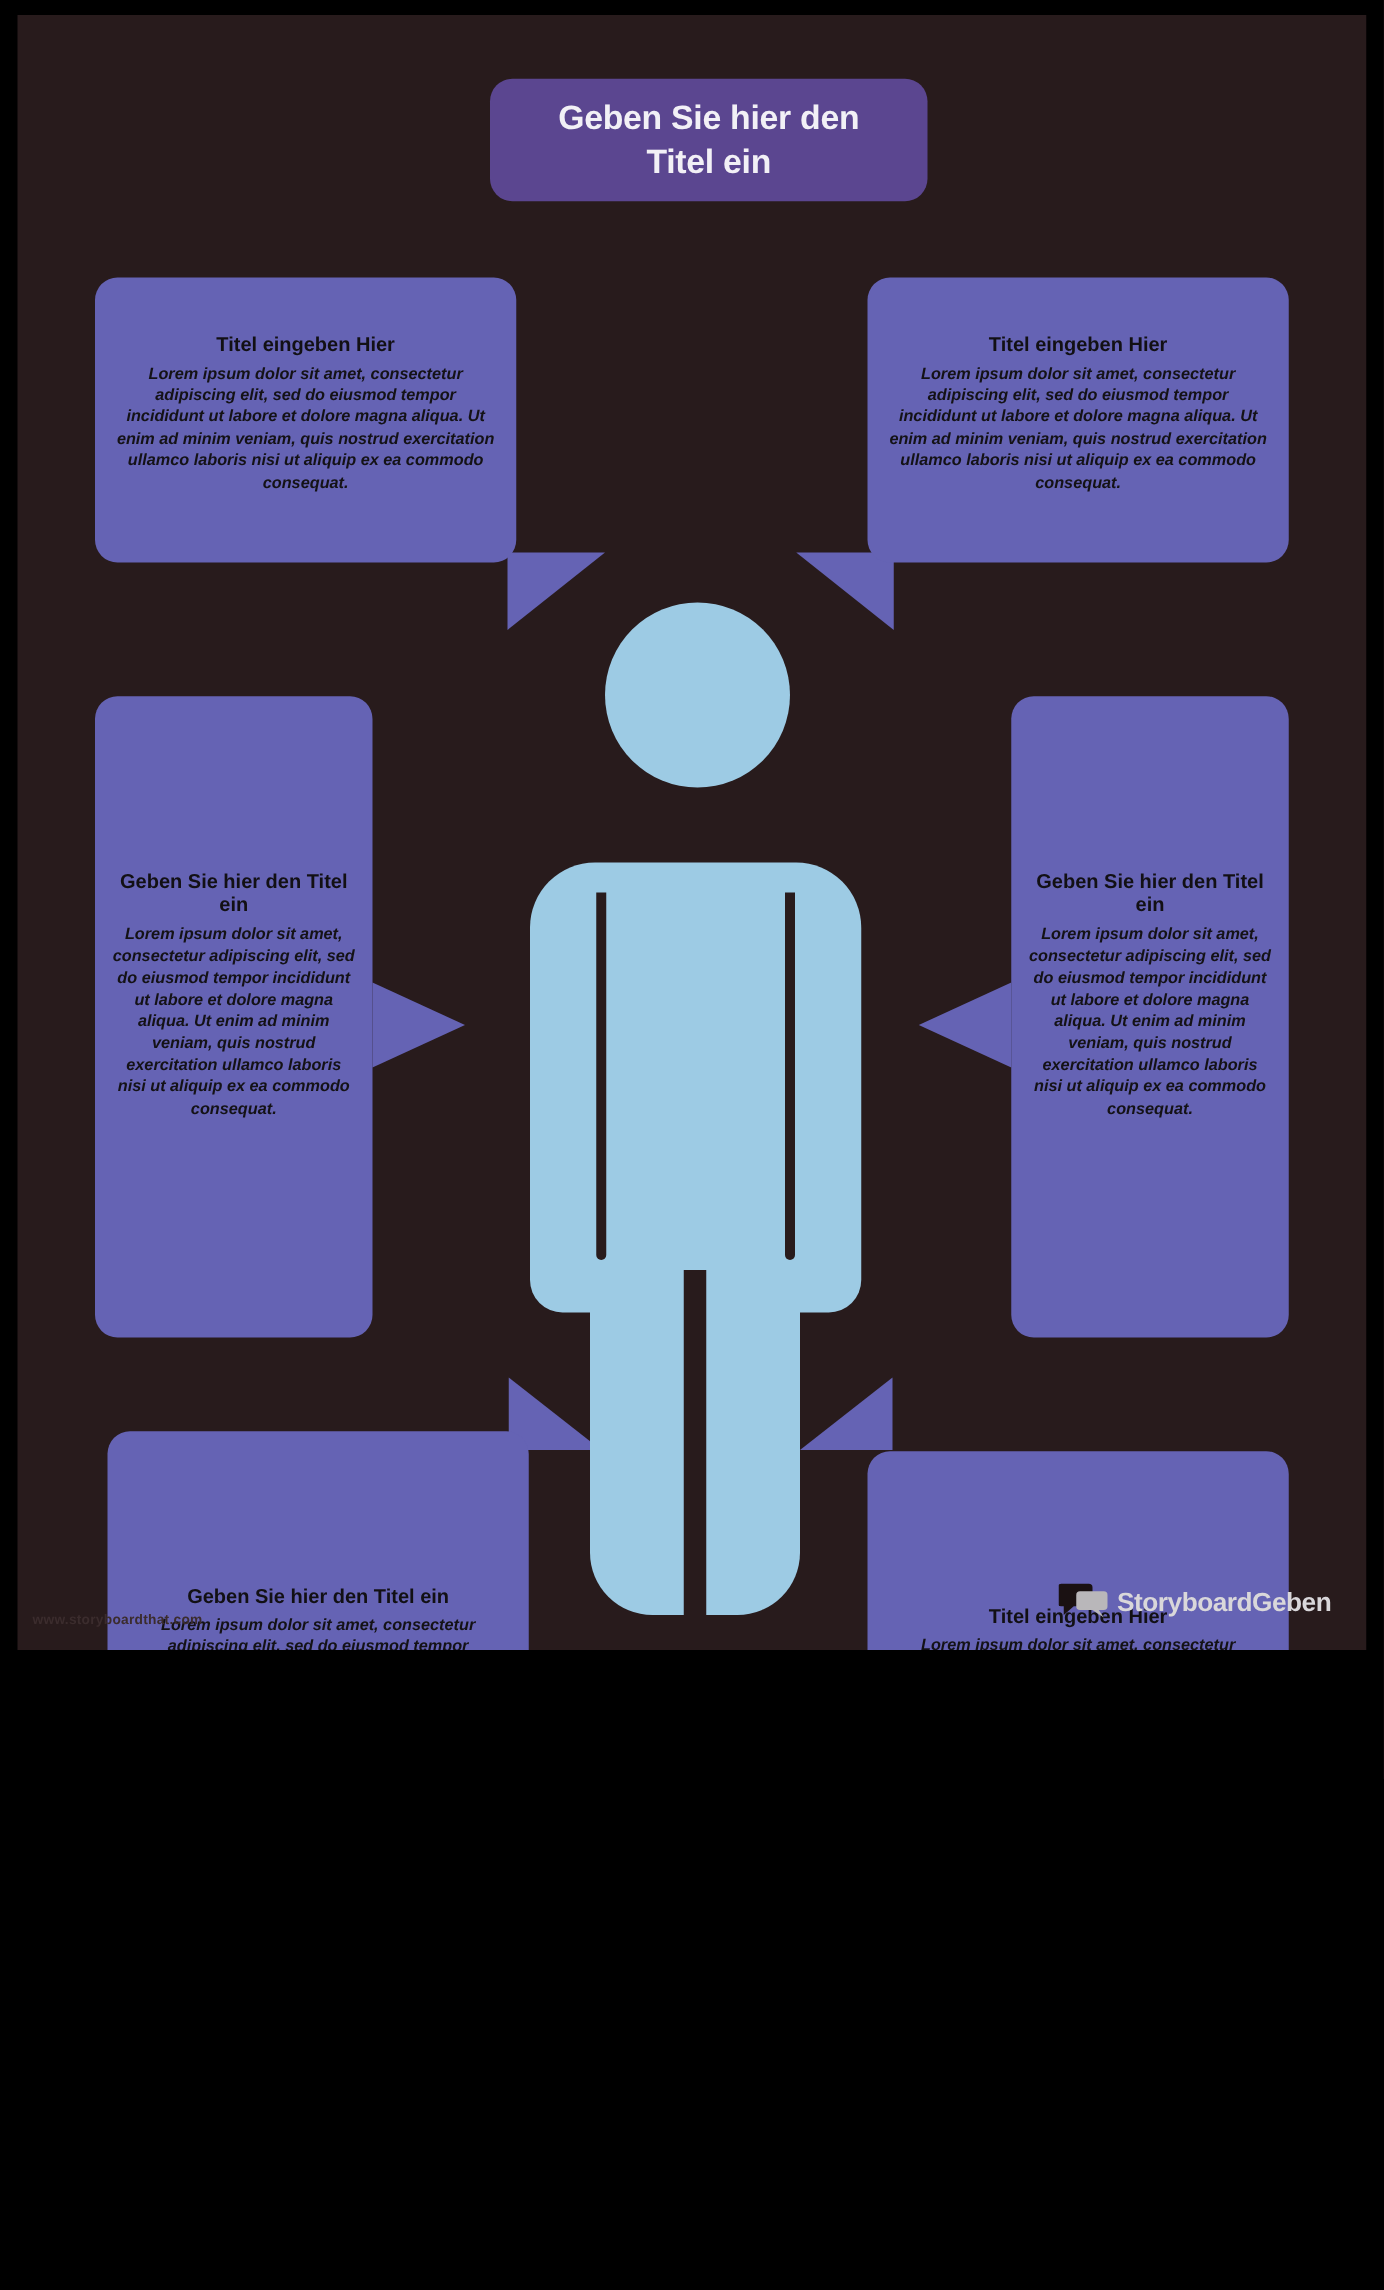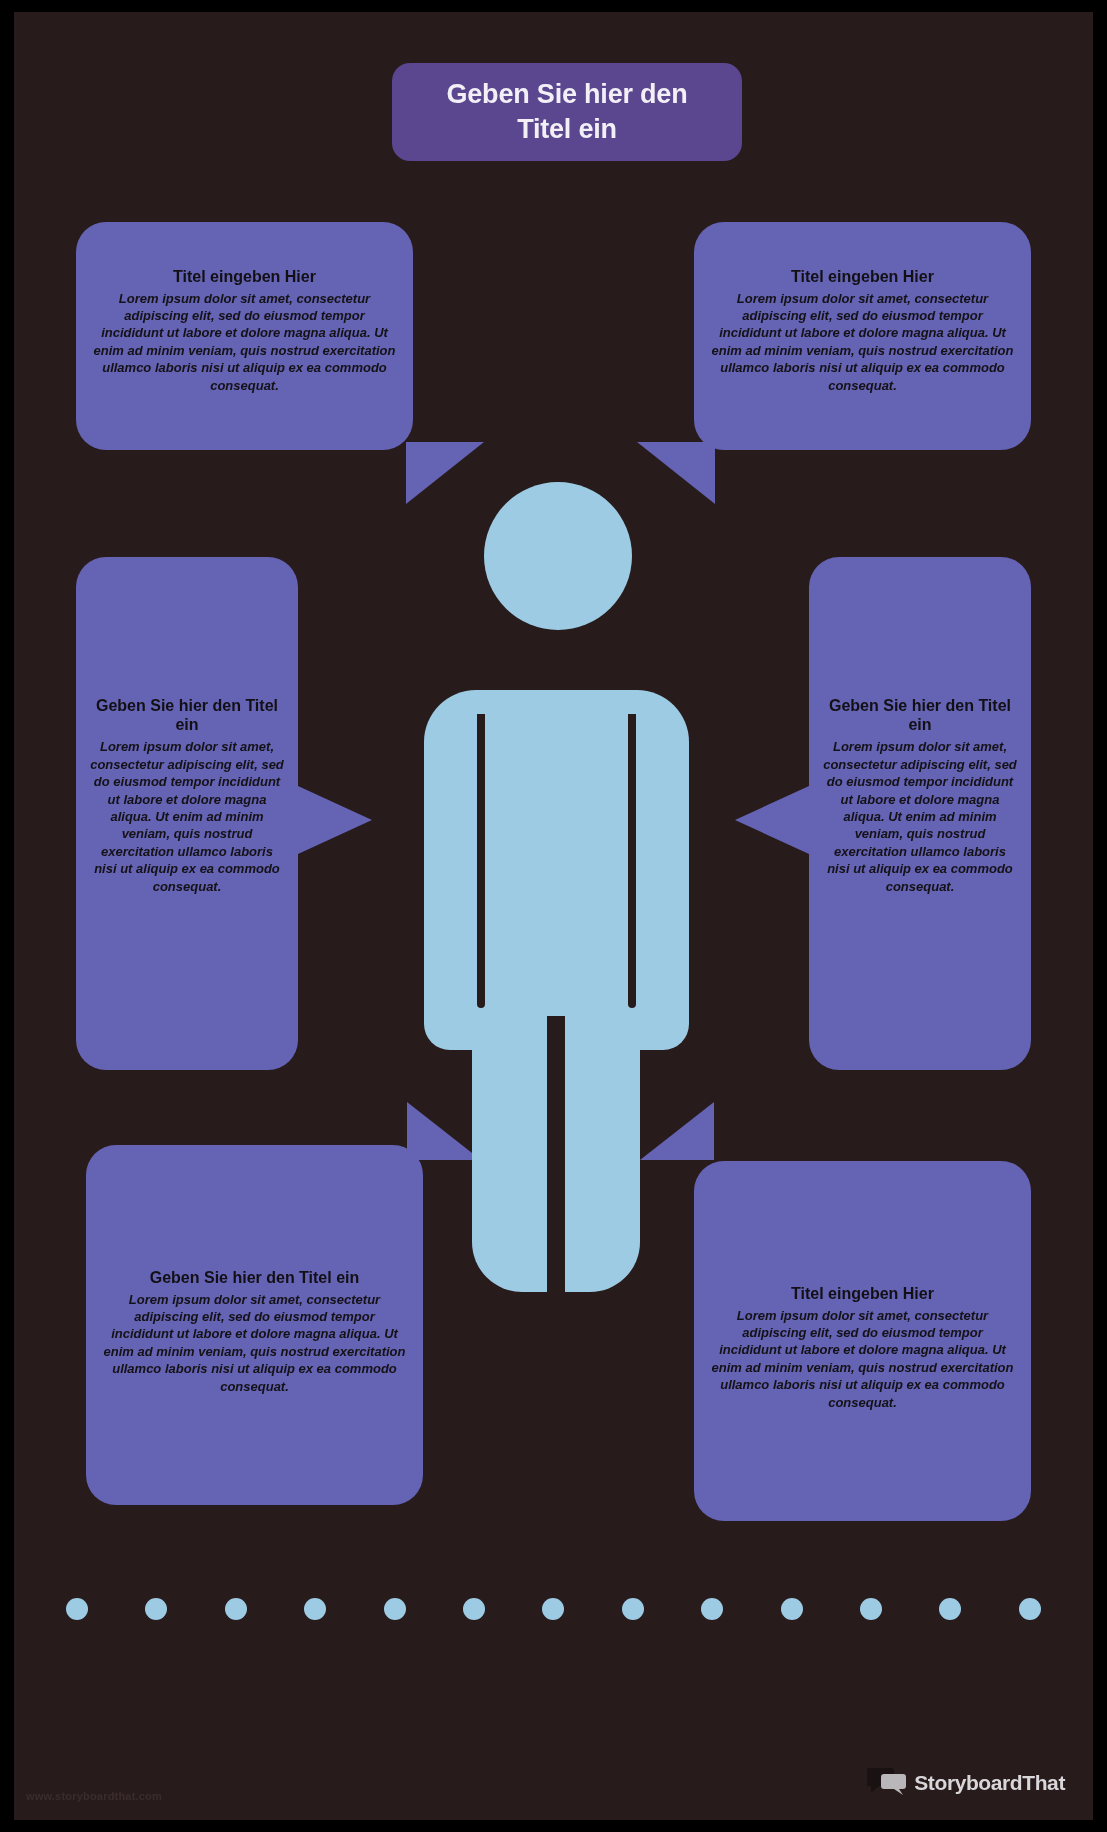--- a/index.html
+++ b/index.html
@@ -10,21 +10,21 @@
     background: #000000;
     font-family: "Liberation Sans", sans-serif;
     overflow: hidden;
   }
 
   #poster {
     position: absolute;
     left: 14px;
     top: 12px;
     width: 1079px;
-    height: 1808px;
+    height: 1308px;
     background: #281b1c;
     overflow: hidden;
   }
 
   
   .title-box {
     position: absolute;
     left: 378px;
     top: 51px;
     width: 350px;
@@ -42,21 +42,21 @@
     font-size: 27px;
     font-weight: bold;
     line-height: 1.28;
     letter-spacing: -0.2px;
   }
 
   
   .bubble {
     position: absolute;
     background: #6563b4;
-    border-radius: 30px;
+    border-radius: 18px;
     display: flex;
     flex-direction: column;
     justify-content: flex-end;
     text-align: center;
   }
   .bubble .b-title {
     color: #121014;
     font-weight: bold;
     line-height: 1.2;
   }
@@ -282,16 +282,16 @@
 
   <div id="watermark">www.storyboardthat.com</div>
 
   <div id="logo">
     <span>
       <svg width="40" height="30" viewBox="0 0 40 30">
         <path d="M2 2 h22 a3 3 0 0 1 3 3 v12 a3 3 0 0 1 -3 3 h-12 l-8 7 v-7 h-2 a3 3 0 0 1 -3 -3 v-12 a3 3 0 0 1 3 -3 z" fill="#1a1112"></path>
         <path d="M17 8 h19 a3 3 0 0 1 3 3 v9 a3 3 0 0 1 -3 3 h-4 l4 6 l-9 -6 h-10 a3 3 0 0 1 -3 -3 v-9 a3 3 0 0 1 3 -3 z" fill="#b9b7ba"></path>
       </svg>
     </span>
-    <span class="logo-text"><span>Storyboard</span><span class="thin">That</span></span>
+    <span class="logo-text"><span>Storyboard</span><span class="thin">Geben</span></span>
   </div>
 
 </div>
 
 </body></html>

